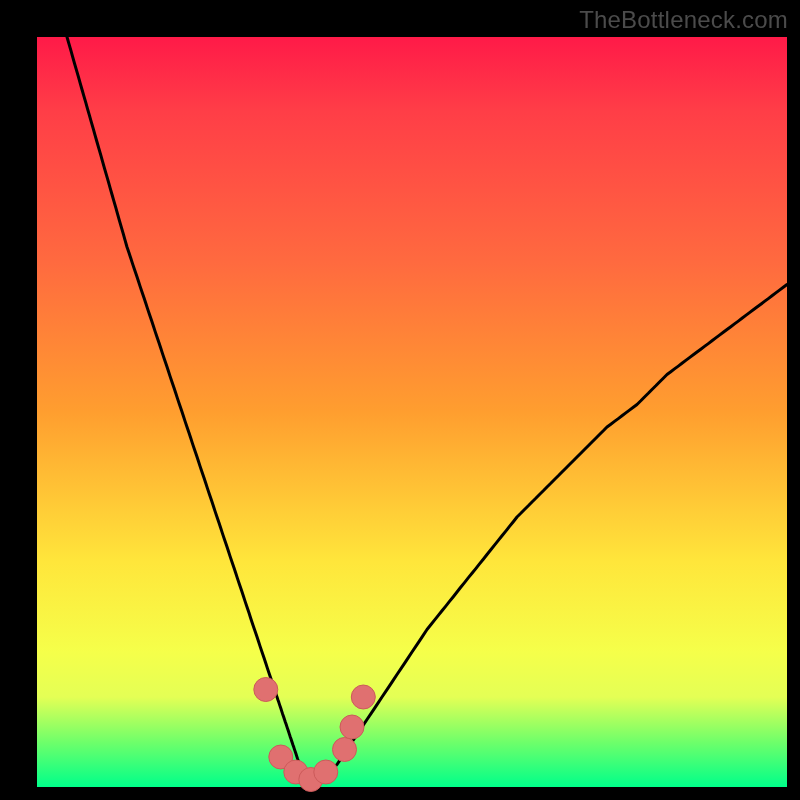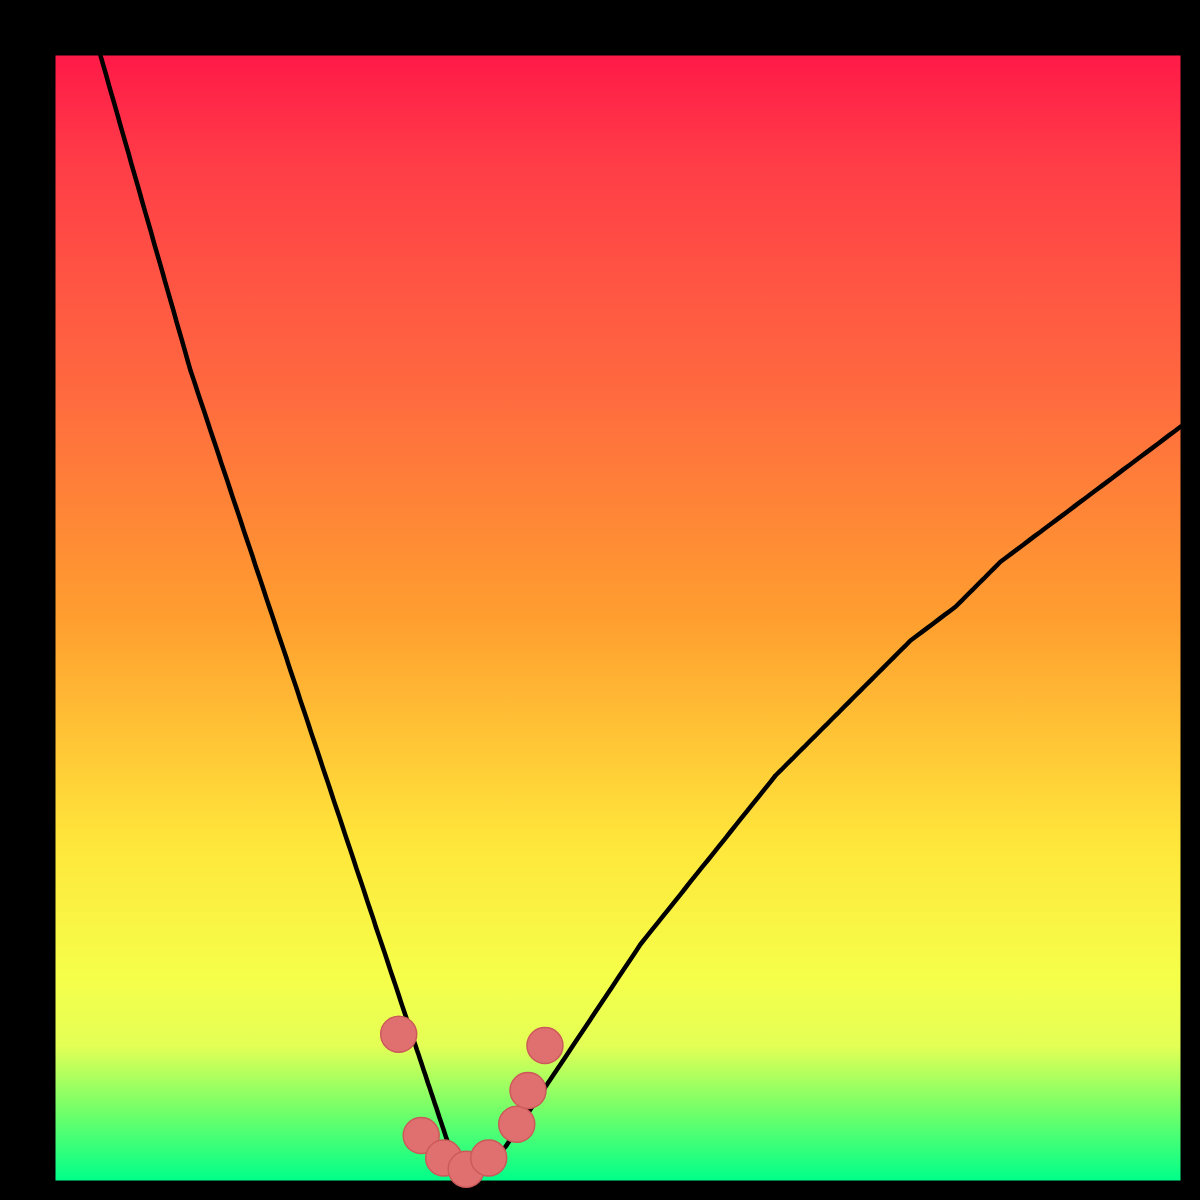--- a/index.html
+++ b/index.html
@@ -53,20 +53,21 @@
     top: 0;
   }
 </style>
 </head>
 <body>
 
 <div class="frame">
 
   <div class="plot-area"></div>
 
+  <div class="attribution">TheBottleneck.com</div>
 
   <svg id="chart-svg" width="800" height="800">
     <g id="curve-layer">
         <path d="M67.0 37.0 L68.9 43.6 L70.8 50.1 L72.6 56.7 L74.5 63.3 L76.4 69.8 L78.3 76.4 L80.1 82.9 L82.0 89.5 L83.9 96.1 L85.8 102.6 L87.6 109.2 L89.5 115.7 L91.4 122.3 L93.3 128.9 L95.1 135.4 L97.0 142.0 L98.9 148.6 L100.8 155.1 L102.6 161.7 L104.5 168.3 L106.4 174.8 L108.3 181.4 L110.1 187.9 L112.0 194.5 L113.9 201.1 L115.8 207.6 L117.6 214.2 L119.5 220.8 L121.4 227.3 L123.3 233.9 L125.1 240.4 L127.0 247.0 L128.9 252.6 L130.8 258.3 L132.6 263.9 L134.5 269.5 L136.4 275.1 L138.3 280.8 L140.1 286.4 L142.0 292.0 L143.9 297.6 L145.8 303.3 L147.6 308.9 L149.5 314.5 L151.4 320.1 L153.3 325.8 L155.1 331.4 L157.0 337.0 L158.9 342.6 L160.8 348.3 L162.6 353.9 L164.5 359.5 L166.4 365.1 L168.3 370.7 L170.1 376.4 L172.0 382.0 L173.9 387.6 L175.8 393.3 L177.6 398.9 L179.5 404.5 L181.4 410.1 L183.3 415.8 L185.1 421.4 L187.0 427.0 L188.9 432.6 L190.8 438.2 L192.6 443.9 L194.5 449.5 L196.4 455.1 L198.3 460.7 L200.1 466.4 L202.0 472.0 L203.9 477.6 L205.8 483.3 L207.6 488.9 L209.5 494.5 L211.4 500.1 L213.3 505.8 L215.1 511.4 L217.0 517.0 L218.9 522.6 L220.8 528.3 L222.6 533.9 L224.5 539.5 L226.4 545.1 L228.3 550.8 L230.1 556.4 L232.0 562.0 L233.9 567.6 L235.8 573.3 L237.6 578.9 L239.5 584.5 L241.4 590.1 L243.3 595.8 L245.1 601.4 L247.0 607.0 L248.9 612.6 L250.7 618.3 L252.6 623.9 L254.5 629.5 L256.4 635.1 L258.3 640.8 L260.1 646.4 L262.0 652.0 L263.9 657.6 L265.8 663.3 L267.6 668.9 L269.5 674.5 L271.4 680.1 L273.3 685.8 L275.1 691.4 L277.0 697.0 L277.9 699.8 L278.9 702.6 L279.8 705.4 L280.8 708.3 L281.7 711.1 L282.6 713.9 L283.6 716.7 L284.5 719.5 L285.4 722.3 L286.4 725.1 L287.3 727.9 L288.3 730.8 L289.2 733.6 L290.1 736.4 L291.1 739.2 L292.0 742.0 L292.9 744.8 L293.9 747.6 L294.8 750.4 L295.8 753.3 L296.7 756.1 L297.6 758.9 L298.6 761.7 L299.5 764.5 L300.4 766.4 L301.4 768.3 L302.3 770.1 L303.3 772.0 L304.2 773.9 L305.1 775.8 L306.1 777.6 L307.0 779.5 L307.9 780.4 L308.9 781.4 L309.8 782.3 L310.8 783.3 L311.7 784.2 L312.6 785.1 L313.6 786.1 L314.5 787.0 L315.4 786.1 L316.4 785.1 L317.3 784.2 L318.3 783.3 L319.2 782.3 L320.1 781.4 L321.1 780.4 L322.0 779.5 L323.9 777.6 L325.8 775.8 L327.6 773.9 L329.5 772.0 L331.4 770.1 L333.3 768.3 L335.1 766.4 L337.0 764.5 L338.9 761.7 L340.8 758.9 L342.6 756.1 L344.5 753.3 L346.4 750.4 L348.3 747.6 L350.1 744.8 L352.0 742.0 L353.9 739.2 L355.8 736.4 L357.6 733.6 L359.5 730.8 L361.4 727.9 L363.3 725.1 L365.1 722.3 L367.0 719.5 L370.8 713.9 L374.5 708.3 L378.3 702.6 L382.0 697.0 L385.8 691.4 L389.5 685.8 L393.3 680.1 L397.0 674.5 L400.8 668.9 L404.5 663.3 L408.3 657.6 L412.0 652.0 L415.8 646.4 L419.5 640.8 L423.3 635.1 L427.0 629.5 L430.8 624.8 L434.5 620.1 L438.3 615.4 L442.0 610.8 L445.8 606.1 L449.5 601.4 L453.3 596.7 L457.0 592.0 L460.7 587.3 L464.5 582.6 L468.2 577.9 L472.0 573.3 L475.8 568.6 L479.5 563.9 L483.3 559.2 L487.0 554.5 L490.8 549.8 L494.5 545.1 L498.3 540.4 L502.0 535.8 L505.8 531.1 L509.5 526.4 L513.3 521.7 L517.0 517.0 L520.8 513.3 L524.5 509.5 L528.3 505.8 L532.0 502.0 L535.8 498.3 L539.5 494.5 L543.3 490.8 L547.0 487.0 L550.8 483.3 L554.5 479.5 L558.3 475.8 L562.0 472.0 L565.8 468.2 L569.5 464.5 L573.3 460.7 L577.0 457.0 L580.8 453.2 L584.5 449.5 L588.3 445.7 L592.0 442.0 L595.8 438.2 L599.5 434.5 L603.3 430.8 L607.0 427.0 L610.8 424.2 L614.5 421.4 L618.3 418.6 L622.0 415.8 L625.8 412.9 L629.5 410.1 L633.3 407.3 L637.0 404.5 L640.8 400.8 L644.5 397.0 L648.3 393.3 L652.0 389.5 L655.8 385.8 L659.5 382.0 L663.3 378.2 L667.0 374.5 L670.8 371.7 L674.5 368.9 L678.3 366.1 L682.0 363.3 L685.8 360.4 L689.5 357.6 L693.3 354.8 L697.0 352.0 L700.8 349.2 L704.5 346.4 L708.3 343.6 L712.0 340.8 L715.8 337.9 L719.5 335.1 L723.3 332.3 L727.0 329.5 L730.8 326.7 L734.5 323.9 L738.3 321.1 L742.0 318.3 L745.8 315.4 L749.5 312.6 L753.3 309.8 L757.0 307.0 L760.8 304.2 L764.5 301.4 L768.3 298.6 L772.0 295.8 L775.8 292.9 L779.5 290.1 L783.3 287.3 L787.0 284.5 " fill="none" stroke="#000000" stroke-width="3" stroke-linecap="round" stroke-linejoin="round"></path>
       </g>
     <g id="marker-layer">
         <circle cx="265.8" cy="689.5" r="12" fill="#e07070" stroke="#cc5a5a" stroke-width="1"></circle>
         <circle cx="280.8" cy="757.0" r="12" fill="#e07070" stroke="#cc5a5a" stroke-width="1"></circle>
         <circle cx="295.8" cy="772.0" r="12" fill="#e07070" stroke="#cc5a5a" stroke-width="1"></circle>
         <circle cx="310.8" cy="779.5" r="12" fill="#e07070" stroke="#cc5a5a" stroke-width="1"></circle>

